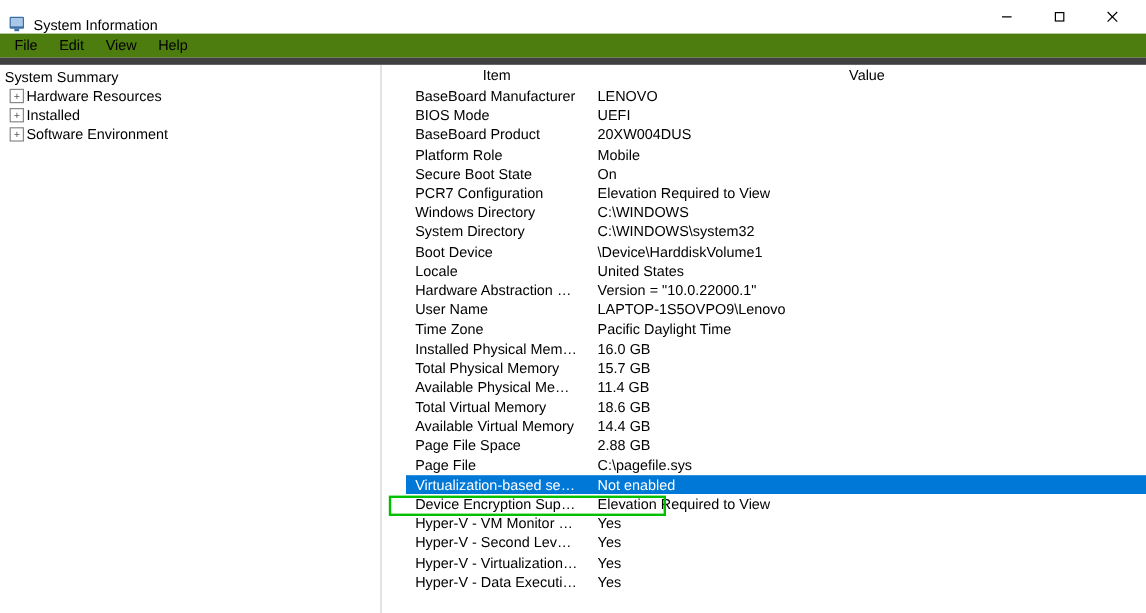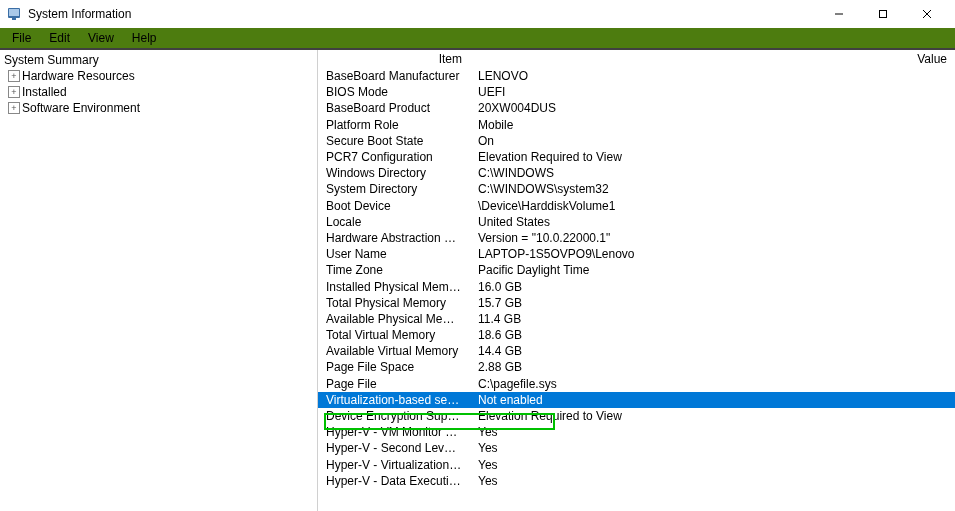--- a/index.html
+++ b/index.html
@@ -10,21 +10,21 @@
     color: #000000;
     width: 955px;
     height: 511px;
     overflow: hidden;
     display: flex;
     flex-direction: column;
   }
   .titlebar {
     height: 28px;
     display: flex;
-    align-items: center;
+    align-items: flex-end;
     padding: 0 6px;
     background: #ffffff;
   }
   .titlebar .app-icon {
     width: 16px; height: 16px;
     margin-right: 6px;
     display: inline-flex; align-items: center; justify-content: center;
   }
   .titlebar .title { flex: 0 0 auto; }
   .titlebar .spacer { flex: 1; }
@@ -40,22 +40,23 @@
     display: flex;
     align-items: center;
     padding: 0 4px;
     gap: 2px;
     background: #4d7c0f;
   }
   .menuitem { padding: 2px 8px; }
   .content {
     flex: 1;
     display: flex;
-    border-top: 2px solid #404040;
+    border-top: 6px solid #404040;
     overflow: hidden;
+    gap: 20px;
   }
   .tree {
     width: 318px;
     border-right: 1px solid #d0d0d0;
     padding: 2px 0;
     overflow: auto;
     position: relative;
   }
   .tree .resize-grip {
     position: absolute;
@@ -84,21 +85,21 @@
   .details {
     flex: 1;
     overflow: auto;
     position: relative;
   }
   .details table {
     border-collapse: collapse;
     width: 100%;
   }
   .details th {
-    text-align: right;
+    text-align: center;
     font-weight: 400;
     padding: 2px 8px;
     height: 18px;
     white-space: nowrap;
     margin-left: 40px;
   }
   .details td {
     padding: 0 8px;
     height: 16.2px;
     white-space: nowrap;

